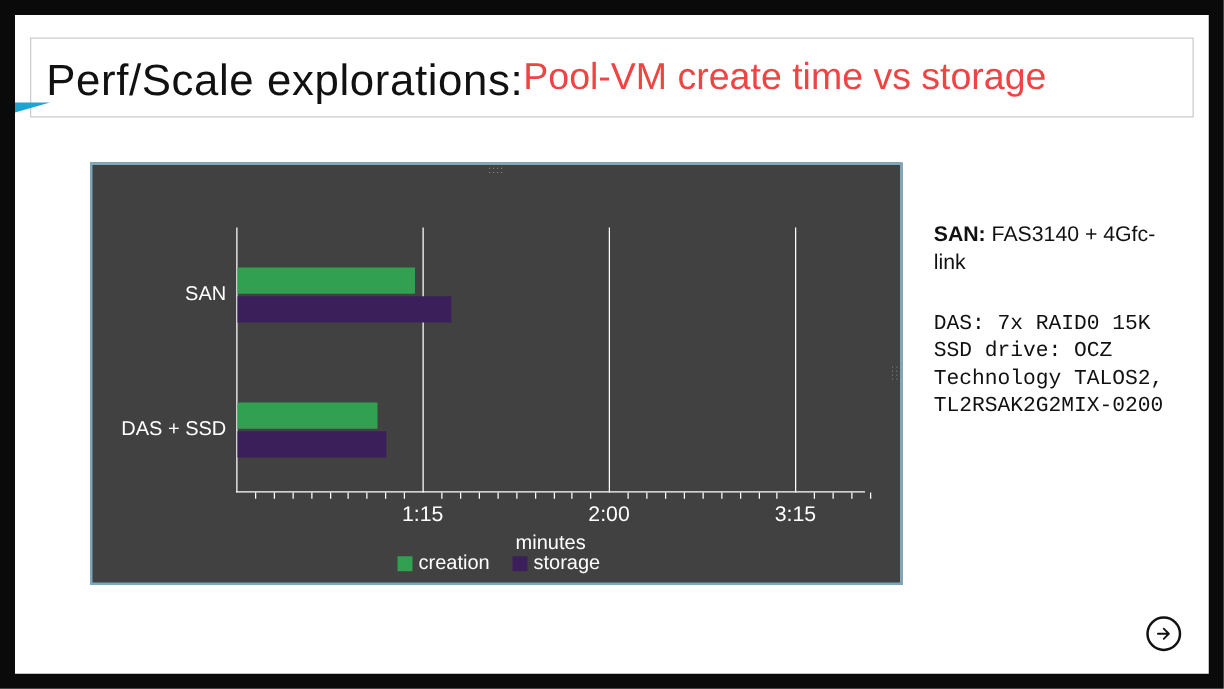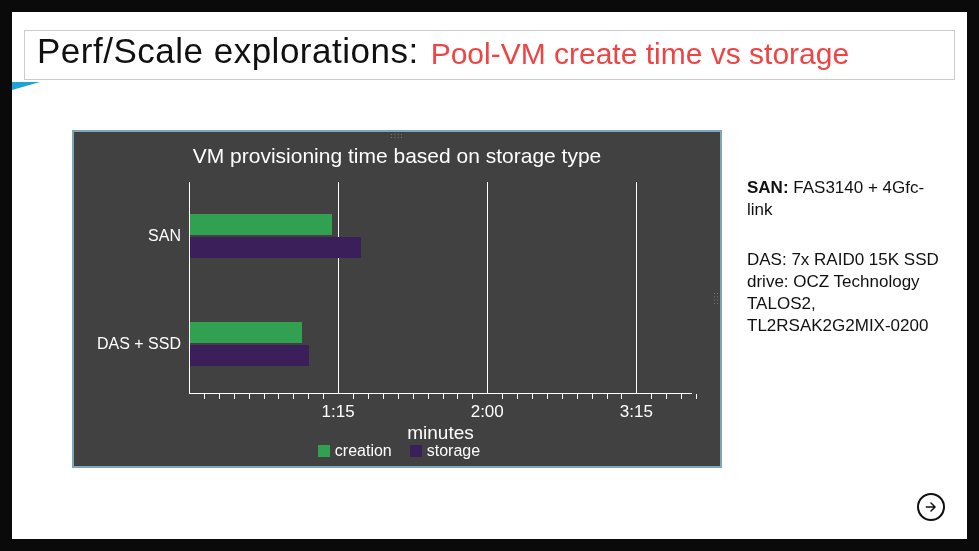--- a/index.html
+++ b/index.html
@@ -12,24 +12,24 @@
 }
 .slide {
   position: absolute;
   top: 12px; left: 12px; right: 12px; bottom: 12px;
   background: #fff;
 }
 .title-bar {
   position: absolute;
   top: 18px; left: 12px; right: 12px;
   border: 1px solid #ccc;
-  padding: 0 12px 8px 12px;
-  display: flex;
-  align-items: flex-end;
-  gap: 12px;
+  padding: 14px 12px 8px 12px;
+  display: flex;
+  align-items: flex-start;
+  gap: 0;
 }
 .title-main {
   font-size: 35px;
   font-weight: 300;
   color: #111;
   letter-spacing: 0.5px;
 }
 .title-sub {
   font-size: 30px;
   font-weight: 300;
@@ -112,21 +112,21 @@
   color: #fff;
   font-size: 17px;
   font-weight: 300;
   transform: translateX(-50%);
 }
 .x-axis-title {
   position: absolute;
   left: 50%; bottom: -50px;
   transform: translateX(-50%);
   color: #fff;
-  font-size: 19px;
+  font-size: 16px;
   font-weight: 300;
 }
 .legend {
   position: absolute;
   left: 4px; right: 0; bottom: 6px;
   display: flex;
   justify-content: center;
   gap: 18px;
 }
 .legend-item {
@@ -139,21 +139,21 @@
 }
 .legend-swatch { width: 12px; height: 12px; }
 .side-text {
   position: absolute;
   top: 165px; left: 735px; right: 26px;
   font-family: Arial, sans-serif;
   font-size: 17px;
   line-height: 1.3;
   color: #111;
 }
-.side-text .block + .block { margin-top: 28px; }
+.side-text .block + .block { margin-top: 28px; font-family: Liberation Mono, monospace; }
 .arrow-btn {
   position: absolute;
   right: 22px; bottom: 18px;
   width: 28px; height: 28px;
   border: 2px solid #111;
   border-radius: 50%;
   display: flex;
   align-items: center;
   justify-content: center;
   cursor: pointer;
@@ -168,21 +168,20 @@
   <div class="title-bar">
     <span class="title-main">Perf/Scale explorations:</span>
     <span class="title-sub">Pool-VM create time vs storage</span>
   </div>
   <div class="accent-tab"></div>
 
   <div class="chart-box">
     <div class="grip grip-top">::::</div>
     <div class="grip grip-right">::::</div>
 
-    <div class="chart-title">VM provisioning time based on storage type</div>
 
     <div class="plot-area" id="plot">
       <div class="y-axis-line"></div>
       <div class="x-axis-line"></div>
       <div class="x-axis-title">minutes</div>
     <div class="x-tick" style="left: 14.9118px;"></div>
         <div class="x-tick" style="left: 29.8235px;"></div>
         <div class="x-tick" style="left: 44.7353px;"></div>
         <div class="x-tick" style="left: 59.6471px;"></div>
         <div class="x-tick" style="left: 74.5588px;"></div>

